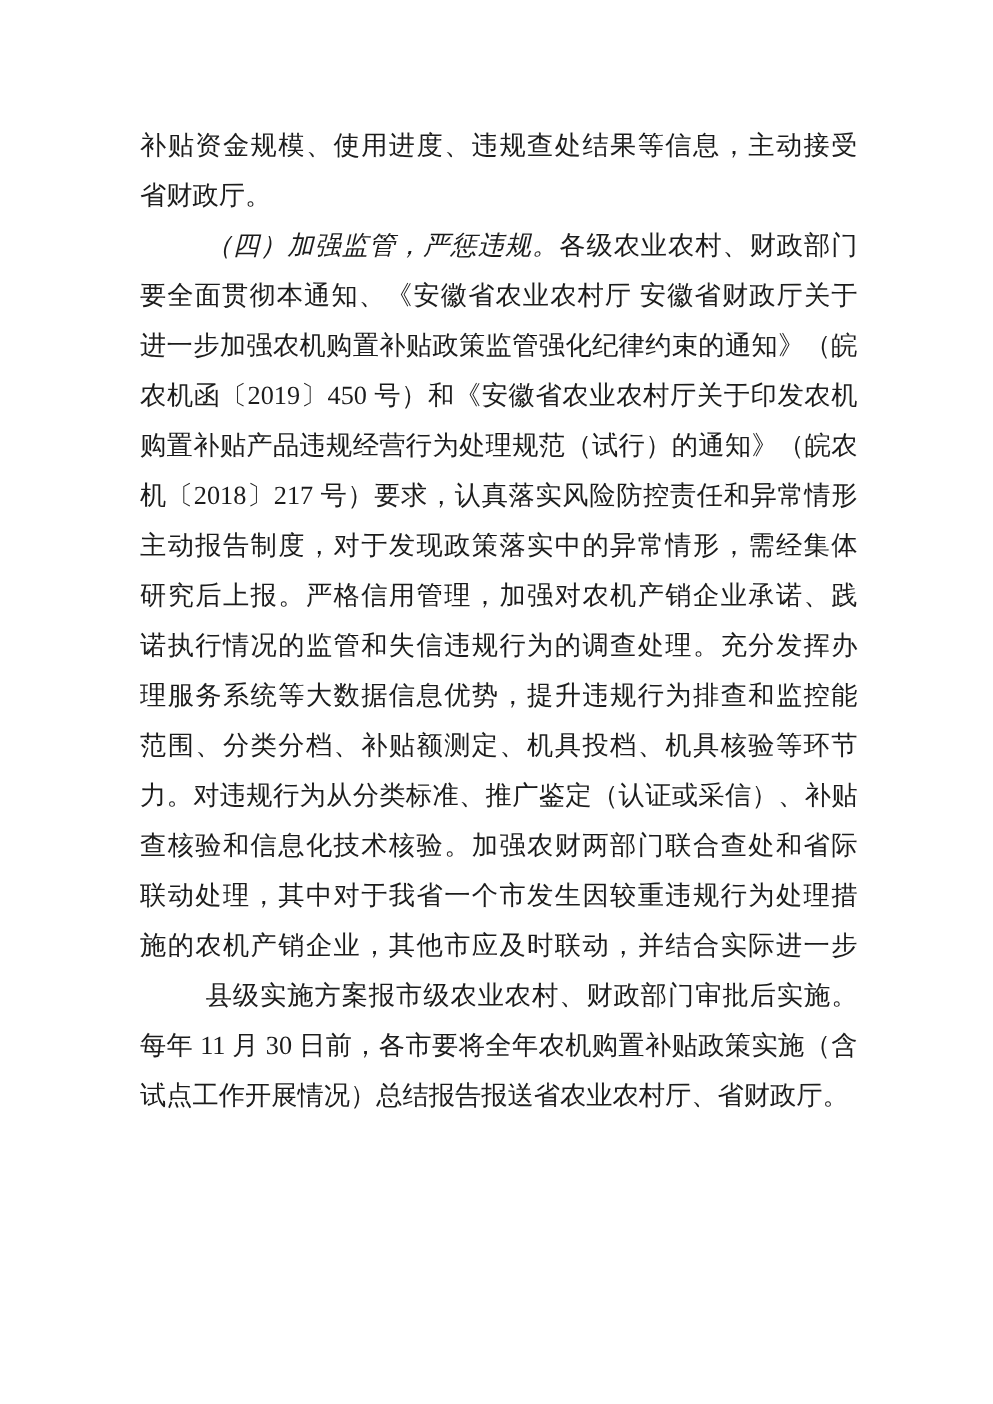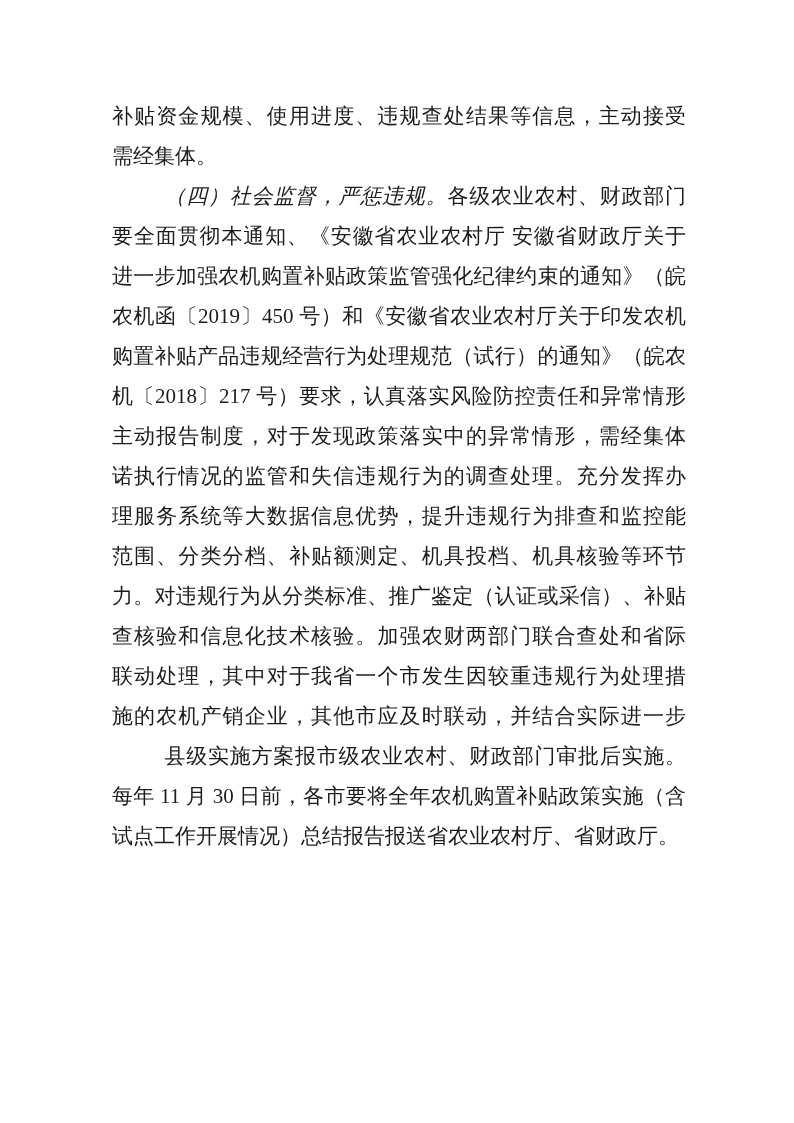--- a/index.html
+++ b/index.html
@@ -45,28 +45,29 @@
     letter-spacing: 1px;
     color: #2a2a2a;
   }
 </style>
 </head>
 <body>
 
 <div class="page">
   <div class="text-block">
     <div class="line just">补贴资金规模、使用进度、违规查处结果等信息，主动接受</div>
-    <div class="line">需经集体。</div>
-    <div class="line just indent"><span class="kaiti">（四）社会监督，严惩违规。</span><span>各级农业农村、财政部门</span></div>
+    <div class="line">省财政厅。</div>
+    <div class="line just indent"><span class="kaiti">（四）加强监管，严惩违规。</span><span>各级农业农村、财政部门</span></div>
     <div class="line just">要全面贯彻本通知、《安徽省农业农村厅 安徽省财政厅关于</div>
     <div class="line just">进一步加强农机购置补贴政策监管强化纪律约束的通知》（皖</div>
     <div class="line just">农机函〔2019〕450 号）和《安徽省农业农村厅关于印发农机</div>
     <div class="line just">购置补贴产品违规经营行为处理规范（试行）的通知》（皖农</div>
     <div class="line just">机〔2018〕217 号）要求，认真落实风险防控责任和异常情形</div>
     <div class="line just">主动报告制度，对于发现政策落实中的异常情形，需经集体</div>
+    <div class="line just">研究后上报。严格信用管理，加强对农机产销企业承诺、践</div>
     <div class="line just">诺执行情况的监管和失信违规行为的调查处理。充分发挥办</div>
     <div class="line just">理服务系统等大数据信息优势，提升违规行为排查和监控能</div>
     <div class="line just">范围、分类分档、补贴额测定、机具投档、机具核验等环节</div>
     <div class="line just">力。对违规行为从分类标准、推广鉴定（认证或采信）、补贴</div>
     <div class="line just">查核验和信息化技术核验。加强农财两部门联合查处和省际</div>
     <div class="line just">联动处理，其中对于我省一个市发生因较重违规行为处理措</div>
     <div class="line just">施的农机产销企业，其他市应及时联动，并结合实际进一步</div>
     <div class="line just indent">县级实施方案报市级农业农村、财政部门审批后实施。</div>
     <div class="line just">每年 11 月 30 日前，各市要将全年农机购置补贴政策实施（含</div>
     <div class="line">试点工作开展情况）总结报告报送省农业农村厅、省财政厅。</div>

